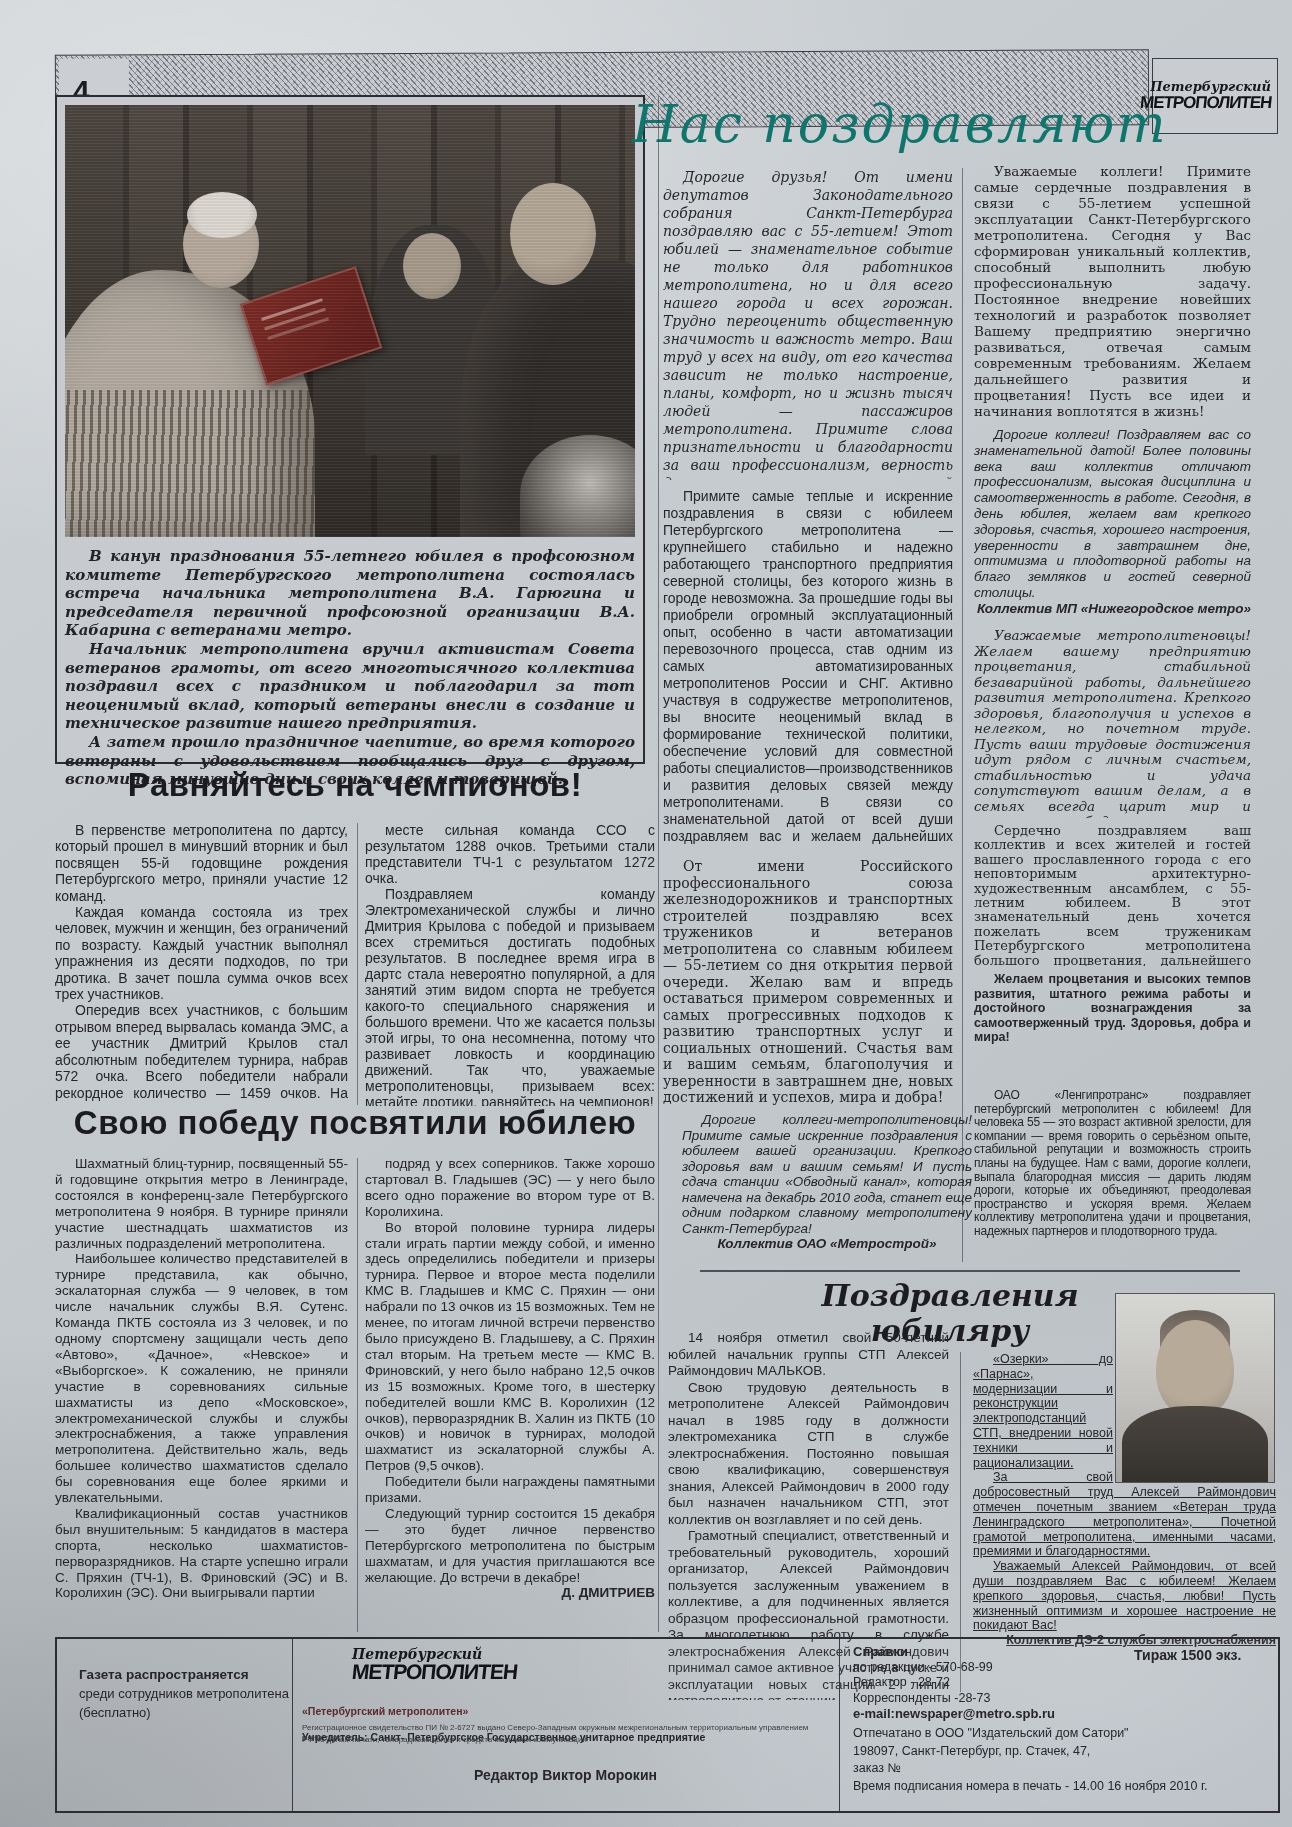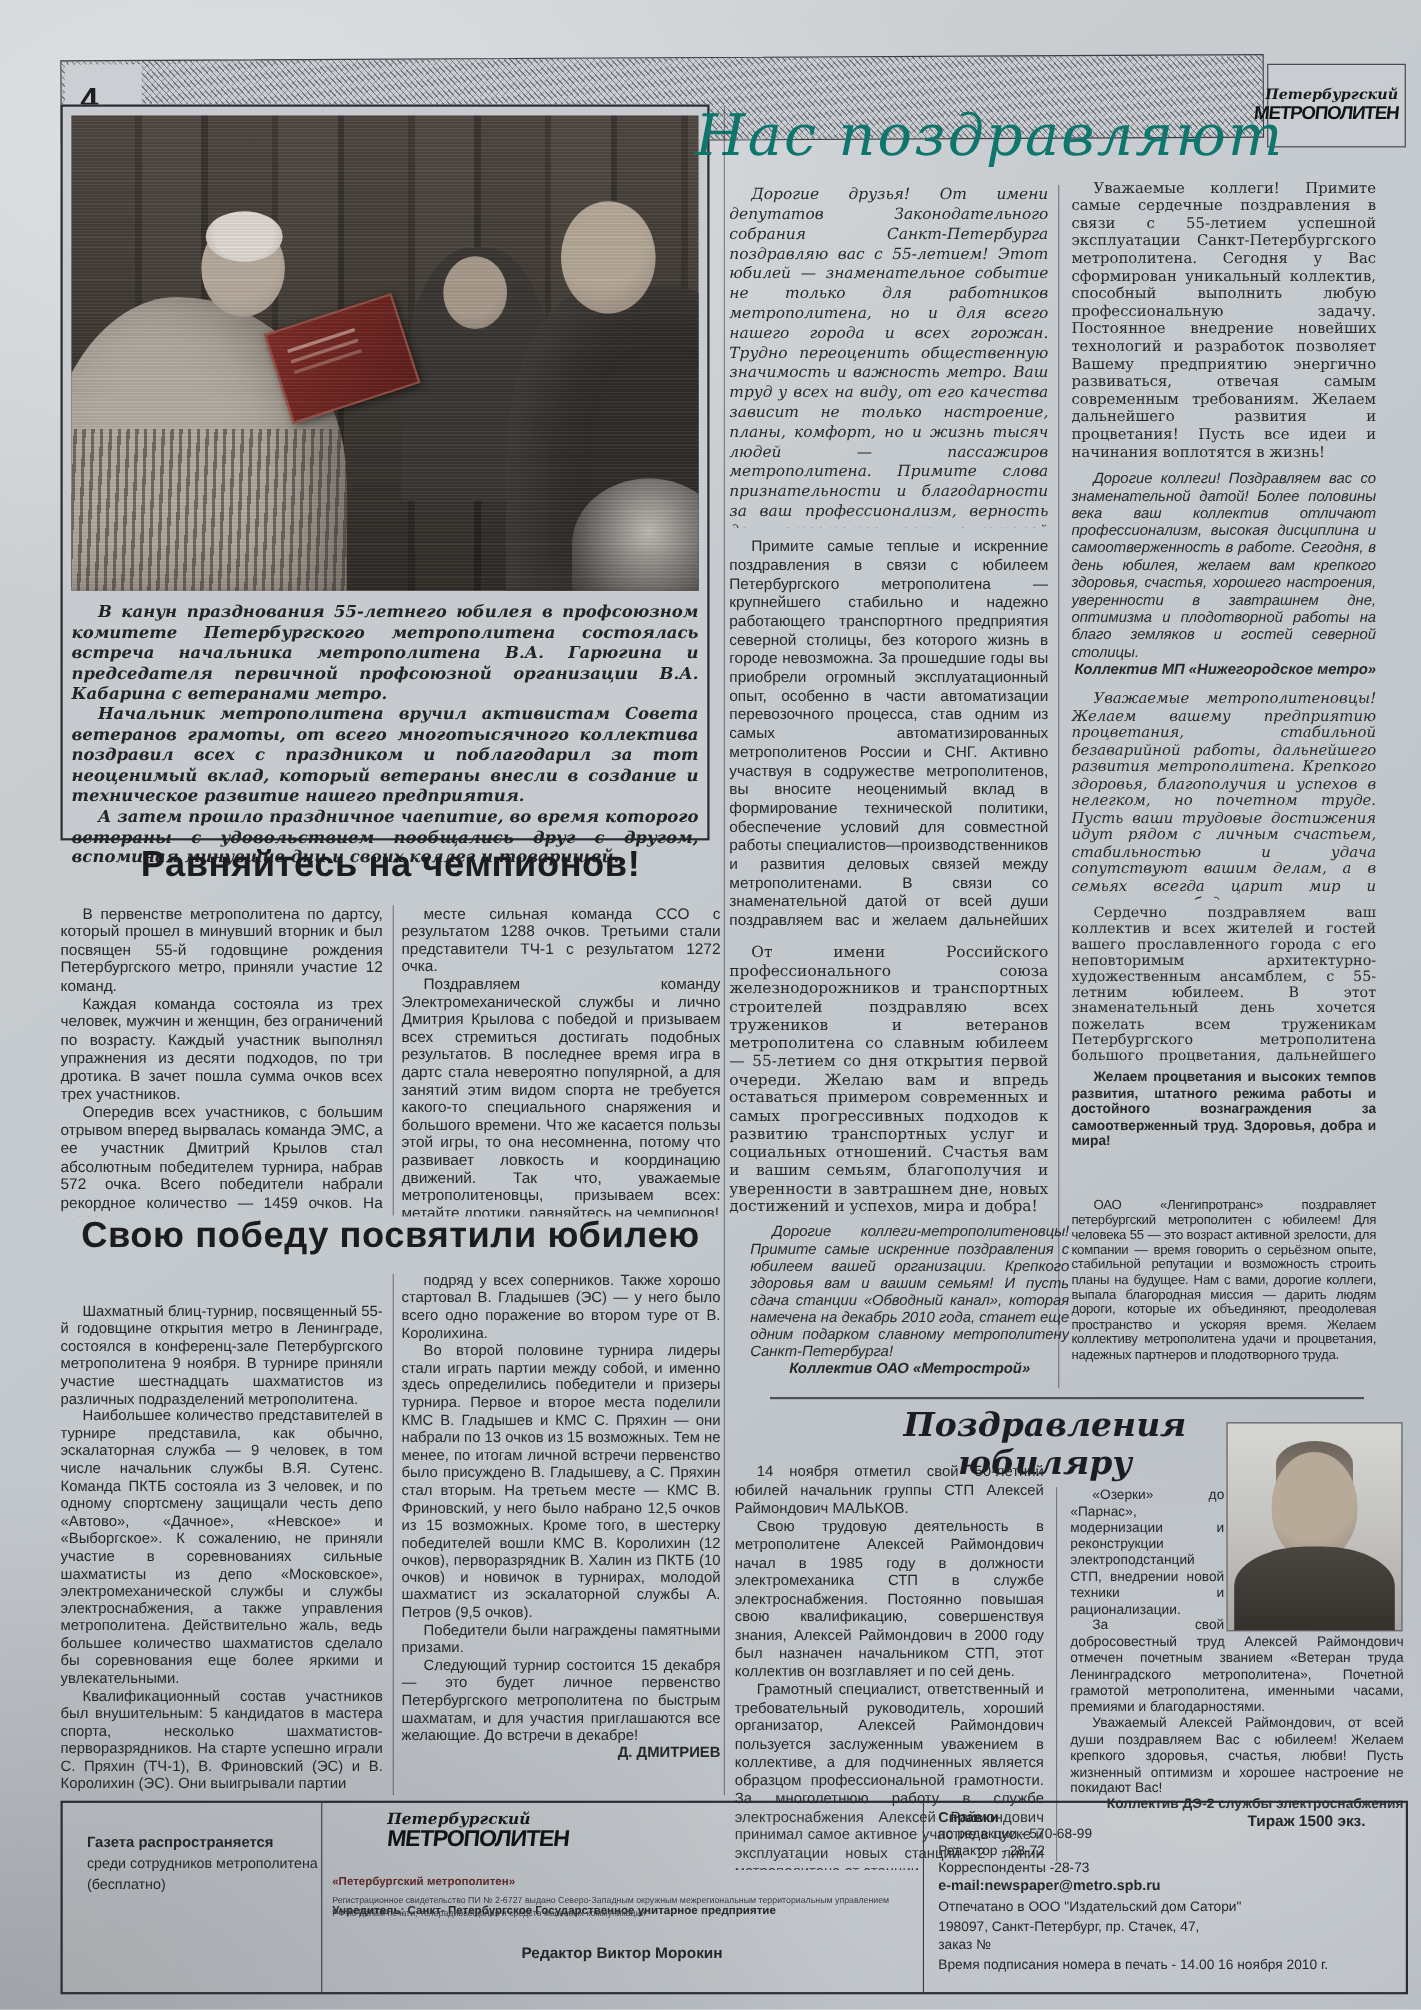--- a/index.html
+++ b/index.html
@@ -211,21 +211,21 @@
   <p>Каждая команда состояла из трех человек, мужчин и женщин, без ограничений по возрасту. Каждый участник выполнял упражнения из десяти подходов, по три дротика. В зачет пошла сумма очков всех трех участников.</p>
   <p>Опередив всех участников, с большим отрывом вперед вырвалась команда ЭМС, а ее участник Дмитрий Крылов стал абсолютным победителем турнира, набрав 572 очка. Всего победители набрали рекордное количество — 1459 очков. На втором</p>
 </div>
 <div class="abs clip just dart-body" style="left:365px;top:822px;width:290px;height:284px;line-height:16px;">
   <p>месте сильная команда ССО с результатом 1288 очков. Третьими стали представители ТЧ-1 с результатом 1272 очка.</p>
   <p>Поздравляем команду Электромеханической службы и лично Дмитрия Крылова с победой и призываем всех стремиться достигать подобных результатов. В последнее время игра в дартс стала невероятно популярной, а для занятий этим видом спорта не требуется какого-то специального снаряжения и большого времени. Что же касается пользы этой игры, то она несомненна, потому что развивает ловкость и координацию движений. Так что, уважаемые метрополитеновцы, призываем всех: метайте дротики, равняйтесь на чемпионов!</p>
 
 </div>
 
 <div class="abs h-sans" style="left:55px;top:1104px;width:600px;height:46px;">Свою победу посвятили юбилею</div>
-<div class="abs clip just chess-body" style="left:55px;top:1156px;width:293px;height:478px;margin-top:28px;">
+<div class="abs clip just chess-body" style="left:55px;top:1156px;width:293px;height:478px;">
   <p>Шахматный блиц-турнир, посвященный 55-й годовщине открытия метро в Ленинграде, состоялся в конференц-зале Петербургского метрополитена 9 ноября. В турнире приняли участие шестнадцать шахматистов из различных подразделений метрополитена.</p>
   <p>Наибольшее количество представителей в турнире представила, как обычно, эскалаторная служба — 9 человек, в том числе начальник службы В.Я. Сутенс. Команда ПКТБ состояла из 3 человек, и по одному спортсмену защищали честь депо «Автово», «Дачное», «Невское» и «Выборгское». К сожалению, не приняли участие в соревнованиях сильные шахматисты из депо «Московское», электромеханической службы и службы электроснабжения, а также управления метрополитена. Действительно жаль, ведь большее количество шахматистов сделало бы соревнования еще более яркими и увлекательными.</p>
   <p>Квалификационный состав участников был внушительным: 5 кандидатов в мастера спорта, несколько шахматистов-перворазрядников. На старте успешно играли С. Пряхин (ТЧ-1), В. Фриновский (ЭС) и В. Королихин (ЭС). Они выигрывали партии</p>
 </div>
 <div class="abs clip just chess-body" style="left:365px;top:1156px;width:290px;height:478px;">
   <p>подряд у всех соперников. Также хорошо стартовал В. Гладышев (ЭС) — у него было всего одно поражение во втором туре от В. Королихина.</p>
   <p>Во второй половине турнира лидеры стали играть партии между собой, и именно здесь определились победители и призеры турнира. Первое и второе места поделили КМС В. Гладышев и КМС С. Пряхин — они набрали по 13 очков из 15 возможных. Тем не менее, по итогам личной встречи первенство было присуждено В. Гладышеву, а С. Пряхин стал вторым. На третьем месте — КМС В. Фриновский, у него было набрано 12,5 очков из 15 возможных. Кроме того, в шестерку победителей вошли КМС В. Королихин (12 очков), перворазрядник В. Халин из ПКТБ (10 очков) и новичок в турнирах, молодой шахматист из эскалаторной службы А. Петров (9,5 очков).</p>
   <p>Победители были награждены памятными призами.</p>
   <p>Следующий турнир состоится 15 декабря — это будет личное первенство Петербургского метрополитена по быстрым шахматам, и для участия приглашаются все желающие. До встречи в декабре!</p>
   <div class="sig-r">Д. ДМИТРИЕВ</div>
@@ -237,21 +237,21 @@
   <div class="p-hair ni"></div>
   <div class="p-head ni"></div>
   <div class="p-shoulders ni"></div>
 </div>
 <div class="abs vrule" style="left:960px;top:1352px;height:340px;"></div>
 <div class="abs clip just jub1" style="left:668px;top:1330px;width:281px;height:370px;">
   <p>14 ноября отметил свой 50-летний юбилей начальник группы СТП Алексей Раймондович МАЛЬКОВ.</p>
   <p>Свою трудовую деятельность в метрополитене Алексей Раймондович начал в 1985 году в должности электромеханика СТП в службе электроснабжения. Постоянно повышая свою квалификацию, совершенствуя знания, Алексей Раймондович в 2000 году был назначен начальником СТП, этот коллектив он возглавляет и по сей день.</p>
   <p>Грамотный специалист, ответственный и требовательный руководитель, хороший организатор, Алексей Раймондович пользуется заслуженным уважением в коллективе, а для подчиненных является образцом профессиональной грамотности. За многолетнюю работу в службе электроснабжения Алексей Раймондович принимал самое активное участие в пуске и эксплуатации новых станций 2 линии метрополитена от станции</p>
 </div>
-<div class="abs clip just jub2" style="left:973px;top:1352px;width:303px;height:348px;">
+<div class="abs clip just jub2" style="left:973px;top:1352px;width:303px;height:348px;text-decoration:underline;">
   <div style="float:right;width:163px;height:133px;" class="ni"></div>
   <p>«Озерки» до «Парнас», модернизации и реконструкции электроподстанций СТП, внедрении новой техники и рационализации.</p>
   <p>За свой добросовестный труд Алексей Раймондович отмечен почетным званием «Ветеран труда Ленинградского метрополитена», Почетной грамотой метрополитена, именными часами, премиями и благодарностями.</p>
   <p>Уважаемый Алексей Раймондович, от всей души поздравляем Вас с юбилеем! Желаем крепкого здоровья, счастья, любви! Пусть жизненный оптимизм и хорошее настроение не покидают Вас!</p>
   <div class="sig-r">Коллектив ДЭ-2 службы электроснабжения</div>
 </div>
 
 <div class="abs footer-box">
   <div class="fdiv" style="left:235px;"></div>
   <div class="fdiv" style="left:782px;"></div>

